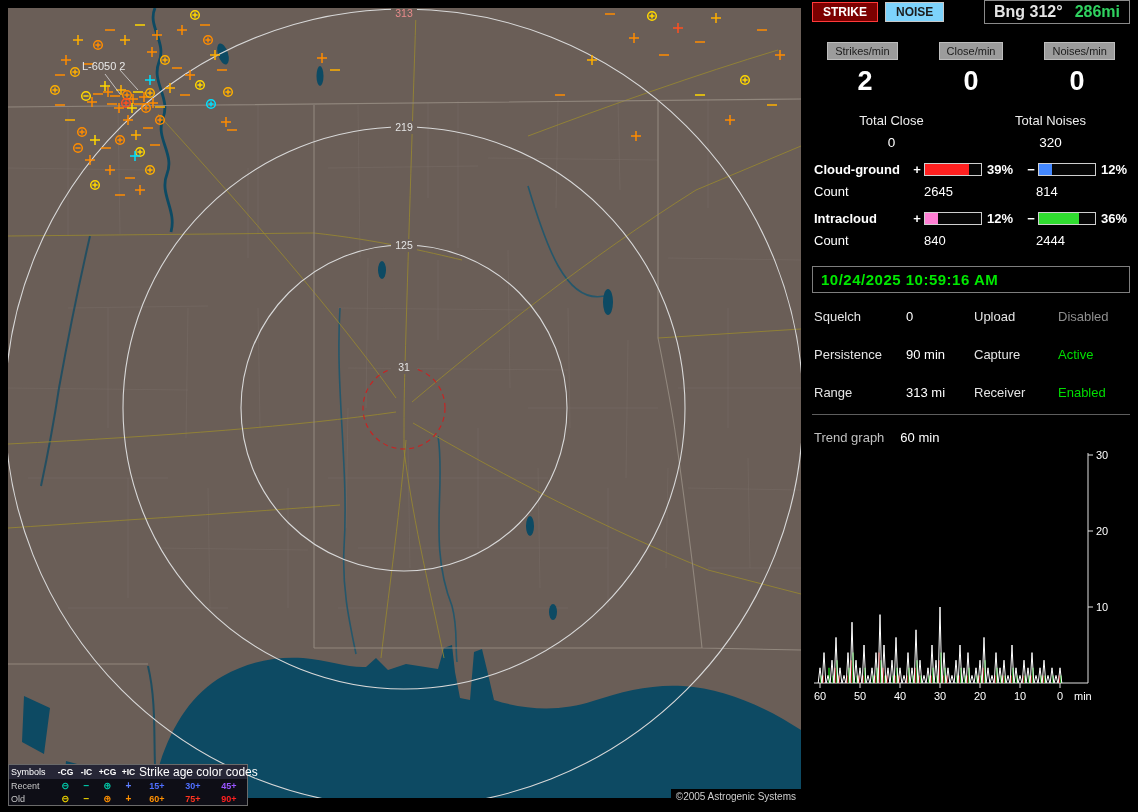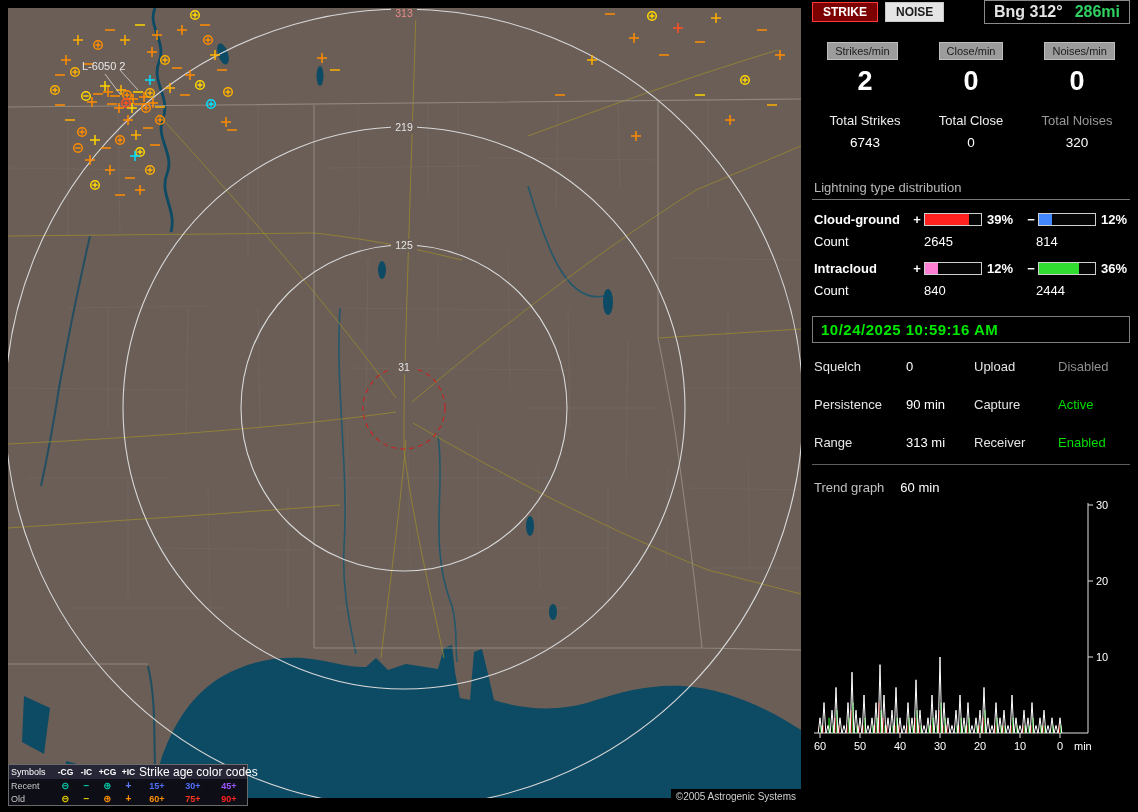--- a/index.html
+++ b/index.html
@@ -20,21 +20,21 @@
   .lg-age-head{grid-column:span 3;text-align:right;white-space:nowrap;font-size:12px;}
   .lg-sym{text-align:center;font-weight:bold;font-size:10px;line-height:10px;}
   .lg-age{text-align:center;font-weight:bold;}
   .lg-lab{color:#c8c8c8;}
 
   
   .panel{position:absolute;left:812px;top:0;width:318px;height:796px;color:#e4e4e4;font-size:13px;}
   .topbar{display:flex;align-items:center;gap:7px;height:24px;}
   .btn{font-family:inherit;font-size:12px;font-weight:bold;padding:2px 10px;cursor:pointer;}
   .btn.strike{background:#7c0000;border:1px solid #ff3a3a;color:#fff;}
-  .btn.noise{background:#e5e5e5;border:1px solid #c8c8c8;color:#1c1c1c;}
+  .btn.noise{background:#7dd3fc;border:1px solid #c8c8c8;color:#1c1c1c;}
   .bearing{margin-left:auto;border:1px solid #8a8a8a;background:#000;padding:2px 9px;display:flex;gap:12px;
     font-weight:bold;font-size:16px;}
   .bearing-val{color:#2fd05f;}
   .rate-row,.rate-vals,.totals{display:flex;text-align:center;}
   .rate-row{margin-top:18px;gap:8px;}
   .rate-row>div,.rate-vals>div,.totals>div{flex:1;}
   .btn.gray{background:#9c9c9c;border:1px solid #bdbdbd;color:#1c1c1c;font-weight:normal;font-size:11px;
     padding:2px 7px;}
   .rate-vals{margin-top:6px;font-size:27px;font-weight:bold;color:#fff;}
   .totals{margin-top:16px;}
@@ -486,34 +486,29 @@
       <div><button class="btn gray">Noises/min</button></div>
     </div>
     <div class="rate-vals">
       <div>2</div>
       <div>0</div>
       <div>0</div>
     </div>
 
     <div class="totals">
       <div>
-        <div class="t-label">Total Strikes</div>
-        <div class="t-value">6743</div>
-      </div>
-      <div>
         <div class="t-label">Total Close</div>
         <div class="t-value">0</div>
       </div>
       <div>
         <div class="t-label">Total Noises</div>
         <div class="t-value">320</div>
       </div>
     </div>
 
-    <div class="dist-title">Lightning type distribution</div>
 
     <div class="dist-row">
       <span class="d-label">Cloud-ground</span>
       <span class="d-sign">+</span>
       <span class="d-bar">
           <span class="d-fill" style="width: 78%; background: rgb(255, 32, 32);"></span>
         </span>
       <span class="d-pct">39%</span>
       <span class="d-sign">−</span>
       <span class="d-bar">

